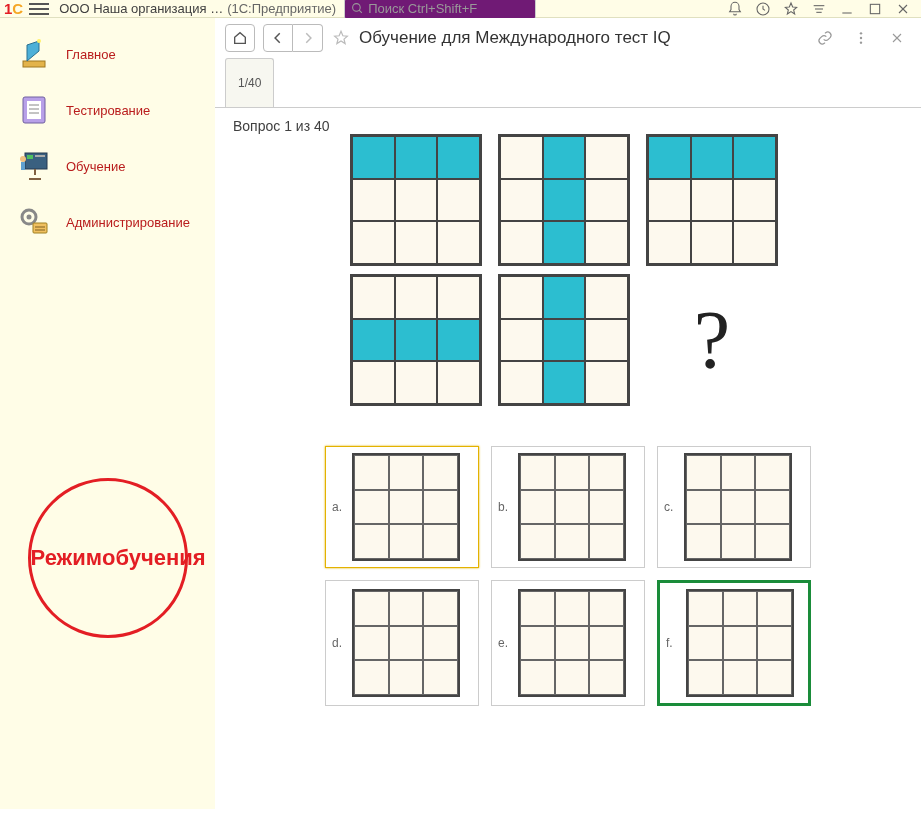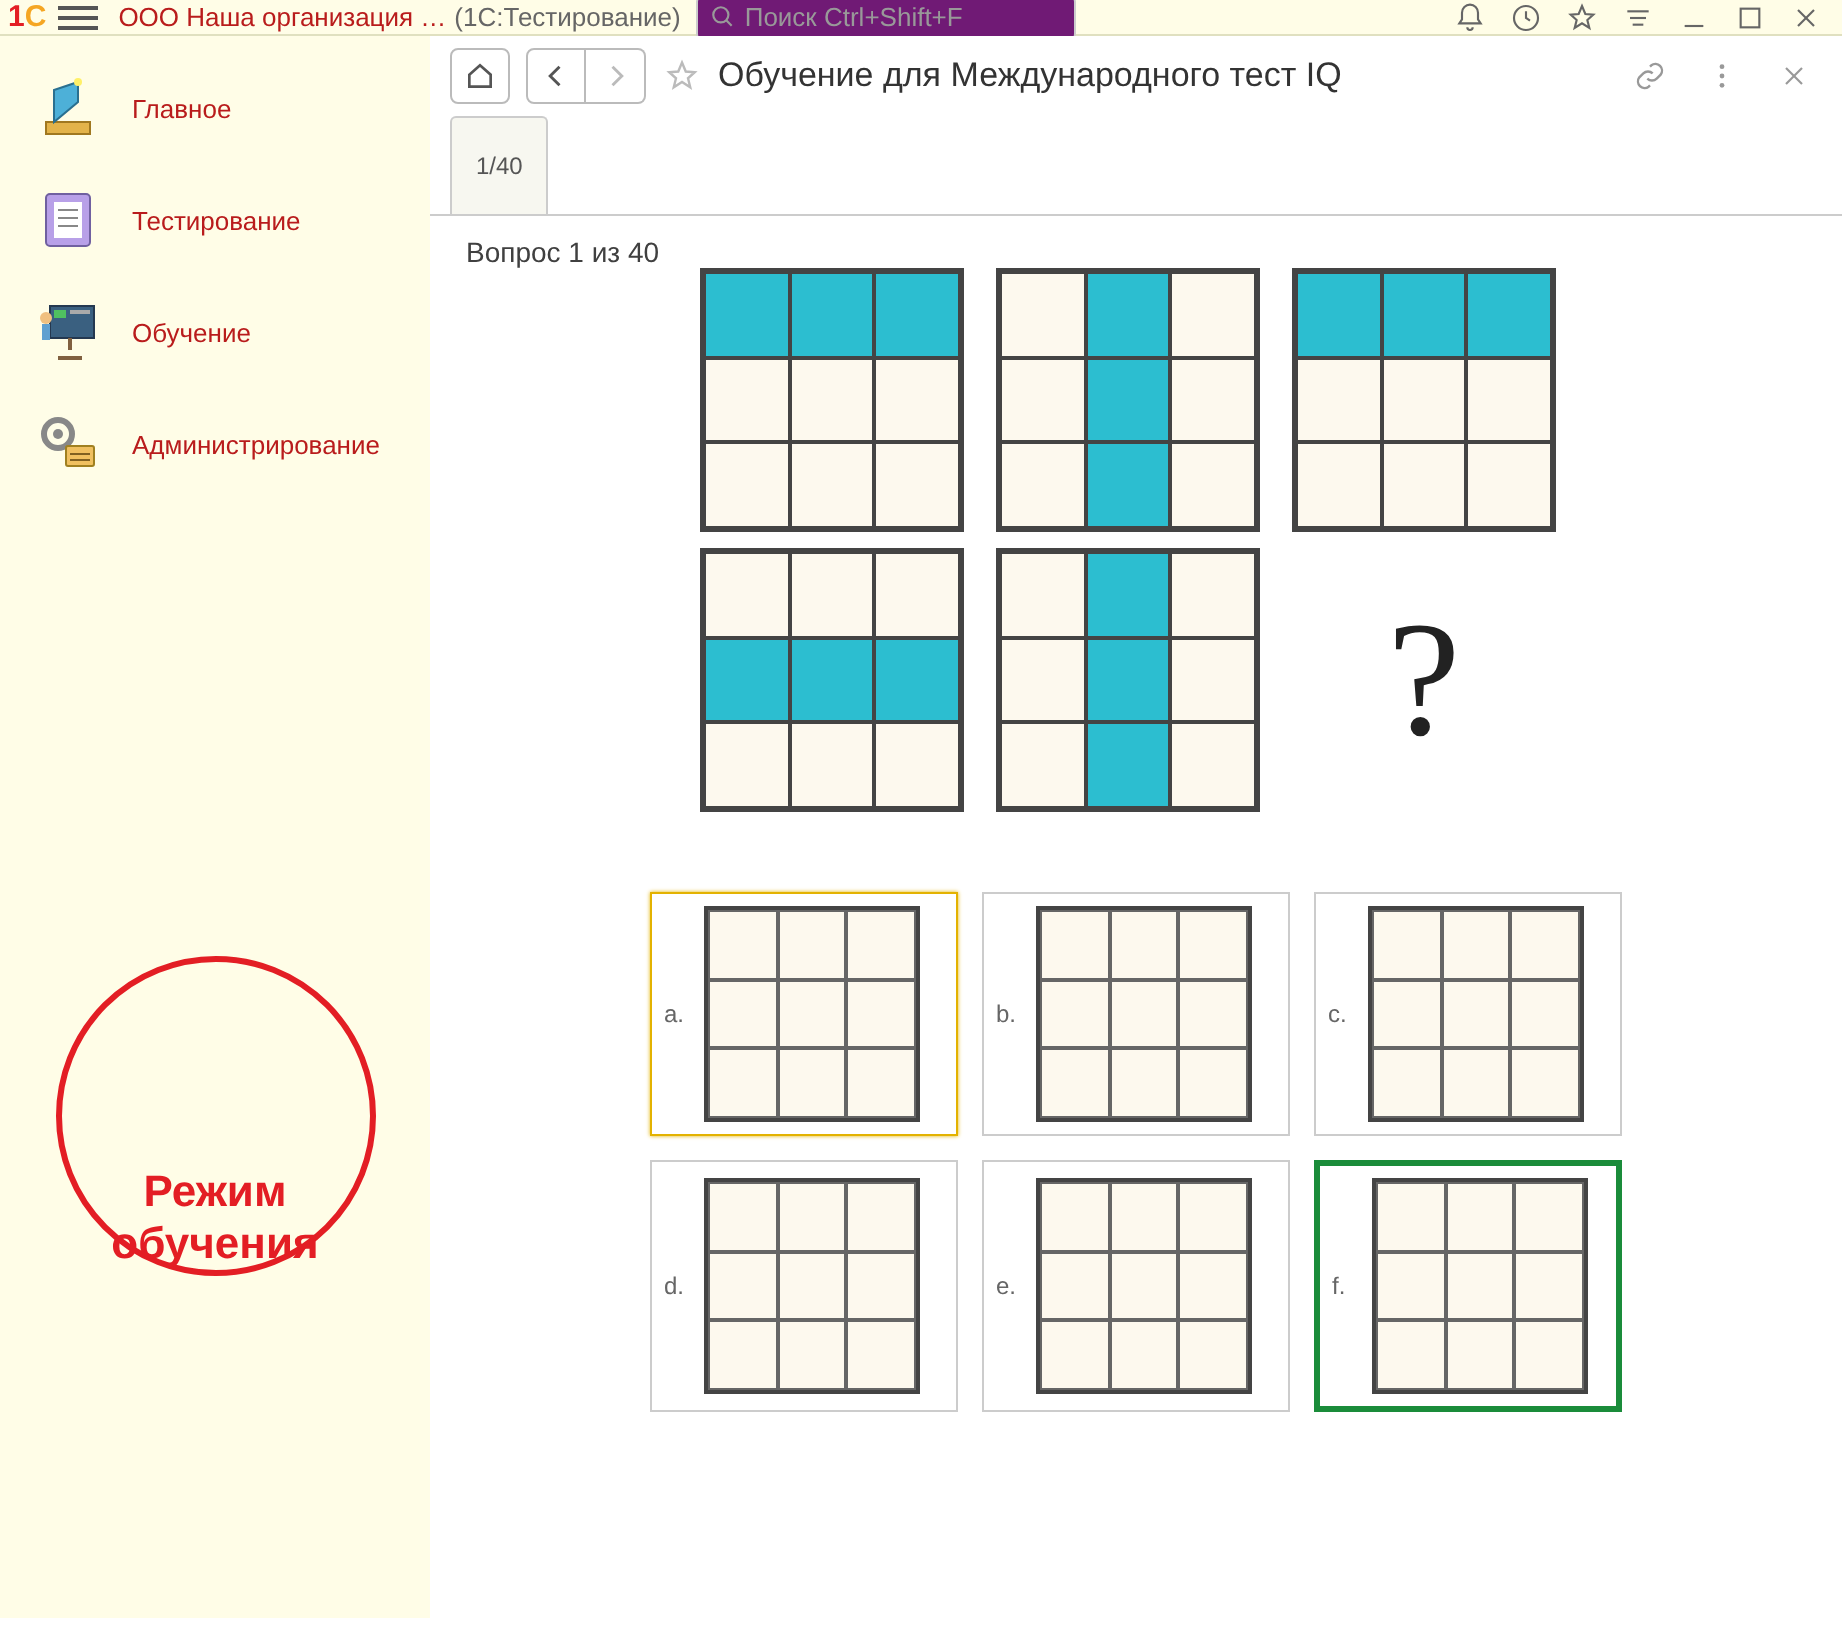--- a/index.html
+++ b/index.html
@@ -1,33 +1,33 @@
 <!DOCTYPE html>
 <html><head>
 <meta charset="utf-8">
 <style>
   * { box-sizing: border-box; margin: 0; padding: 0; }
   body { font-family: Arial, sans-serif; font-size: 13px; background: #fff; width: 921px; height: 821px; overflow: hidden; }
   .titlebar { height: 18px; background: #fffde7; display: flex; align-items: center; padding: 0 4px; border-bottom: 1px solid #e0e0c0; }
   .logo { color: #e31e24; font-weight: bold; font-size: 15px; margin-right: 6px; }
   .burger { width: 20px; height: 20px; display: flex; flex-direction: column; justify-content: center; gap: 3px; margin-right: 10px; cursor: pointer; }
   .burger span { height: 2px; background: #555; }
-  .org { color: #b91c1c; }
+  .org { color: #404040; }
   .app { color: #666; margin-left: 4px; }
   .searchbox { flex: 1; margin: 0 8px; height: 22px; border: 1px solid #ccc; border-radius: 3px; display: flex; align-items: center; padding: 0 6px; background: #701a75; max-width: 300px; }
   .searchbox svg { margin-right: 4px; }
   .searchph { color: #999; }
   .tb-ico { width: 28px; height: 22px; display: flex; align-items: center; justify-content: center; cursor: pointer; color: #666; }
   .tb-ico svg { width: 16px; height: 16px; }
   .main { display: flex; height: 791px; }
   .sidebar { width: 215px; background: #fffde7; padding-top: 8px; position: relative; }
   .navitem { display: flex; align-items: center; padding: 10px 16px; cursor: pointer; gap: 14px; }
   .navitem .iconbox { width: 36px; height: 36px; display: flex; align-items: center; justify-content: center; }
   .navitem .lbl { color: #b91c1c; font-size: 13px; }
-  .mode-circle { position: absolute; top: 460px; left: 50%; transform: translateX(-50%); width: 160px; height: 160px; border: 3px solid #e31e24; border-radius: 50%; display: flex; flex-direction: column; align-items: center; justify-content: flex-end; }
+  .mode-circle { position: absolute; top: 460px; left: 50%; transform: translateX(-50%); width: 160px; height: 160px; border: 3px solid #e31e24; border-radius: 50%; display: flex; flex-direction: row; align-items: center; justify-content: flex-start; }
   .mode-circle div { color: #e31e24; font-size: 22px; font-weight: bold; }
   .content { flex: 1; background: #fff; display: flex; flex-direction: column; }
   .toolbar { height: 40px; display: flex; align-items: center; padding: 6px 10px; gap: 8px; }
   .tbbtn { width: 30px; height: 28px; border: 1px solid #bbb; border-radius: 4px; background: #fff; display: flex; align-items: center; justify-content: center; cursor: pointer; }
   .navbtns { display: flex; }
   .navbtns .tbbtn:first-child { border-radius: 4px 0 0 4px; }
   .navbtns .tbbtn:last-child { border-radius: 0 4px 4px 0; border-left: none; }
   .star { width: 20px; height: 20px; display: flex; align-items: center; justify-content: center; color: #bbb; cursor: pointer; }
   .pagetitle { font-size: 17px; color: #333; flex: 1; }
   .spacer { flex: 1; }
@@ -54,21 +54,21 @@
 <body>
 
 <div class="titlebar">
   <span class="logo">1<span style="color:#f5a623">C</span></span>
   <div class="burger">
       <span></span>
       <span></span>
       <span></span>
     </div>
   <span class="org">ООО Наша организация …</span>
-  <span class="app">(1С:Тестирование)</span>
+  <span class="app">(1С:Предприятие)</span>
   <div class="searchbox">
     <svg width="13" height="13" viewBox="0 0 24 24" fill="none" stroke="#999" stroke-width="2">
         <circle cx="10" cy="10" r="7"></circle>
         <line x1="20" y1="20" x2="15" y2="15"></line>
       </svg>
     <span class="searchph">Поиск Ctrl+Shift+F</span>
   </div>
   <div class="spacer"></div>
   <div class="tb-ico">
       <svg viewBox="0 0 24 24" fill="none" stroke="currentColor" stroke-width="1.6">

